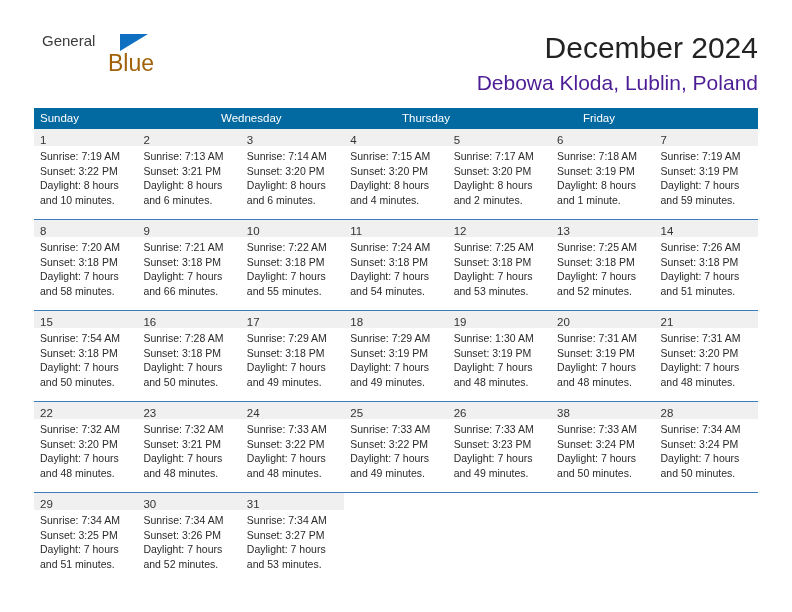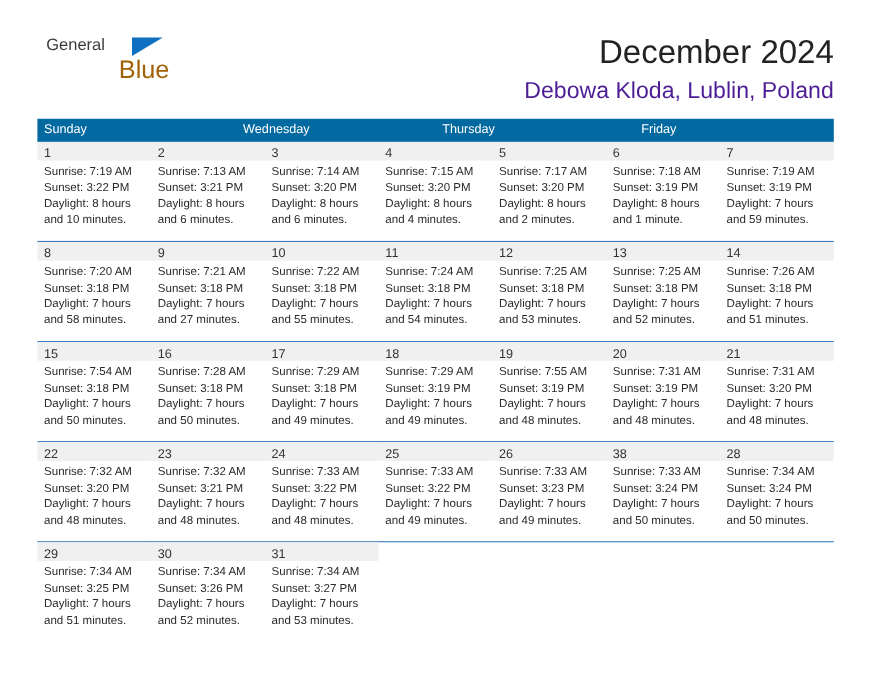--- a/index.html
+++ b/index.html
@@ -246,21 +246,21 @@
               <div class="info-line">Daylight: 7 hours</div>
               <div class="info-line">and 58 minutes.</div>
             </div>
           </div>
           <div class="day-cell filled">
             <div class="day-num-wrap"><span class="day-num">9</span></div>
             <div class="day-info">
               <div class="info-line">Sunrise: 7:21 AM</div>
               <div class="info-line">Sunset: 3:18 PM</div>
               <div class="info-line">Daylight: 7 hours</div>
-              <div class="info-line">and 27 minutes.</div>
+              <div class="info-line">and 66 minutes.</div>
             </div>
           </div>
           <div class="day-cell filled">
             <div class="day-num-wrap"><span class="day-num">10</span></div>
             <div class="day-info">
               <div class="info-line">Sunrise: 7:22 AM</div>
               <div class="info-line">Sunset: 3:18 PM</div>
               <div class="info-line">Daylight: 7 hours</div>
               <div class="info-line">and 55 minutes.</div>
             </div>
@@ -335,21 +335,21 @@
             <div class="day-info">
               <div class="info-line">Sunrise: 7:29 AM</div>
               <div class="info-line">Sunset: 3:19 PM</div>
               <div class="info-line">Daylight: 7 hours</div>
               <div class="info-line">and 49 minutes.</div>
             </div>
           </div>
           <div class="day-cell filled">
             <div class="day-num-wrap"><span class="day-num">19</span></div>
             <div class="day-info">
-              <div class="info-line">Sunrise: 7:55 AM</div>
+              <div class="info-line">Sunrise: 1:30 AM</div>
               <div class="info-line">Sunset: 3:19 PM</div>
               <div class="info-line">Daylight: 7 hours</div>
               <div class="info-line">and 48 minutes.</div>
             </div>
           </div>
           <div class="day-cell filled">
             <div class="day-num-wrap"><span class="day-num">20</span></div>
             <div class="day-info">
               <div class="info-line">Sunrise: 7:31 AM</div>
               <div class="info-line">Sunset: 3:19 PM</div>

